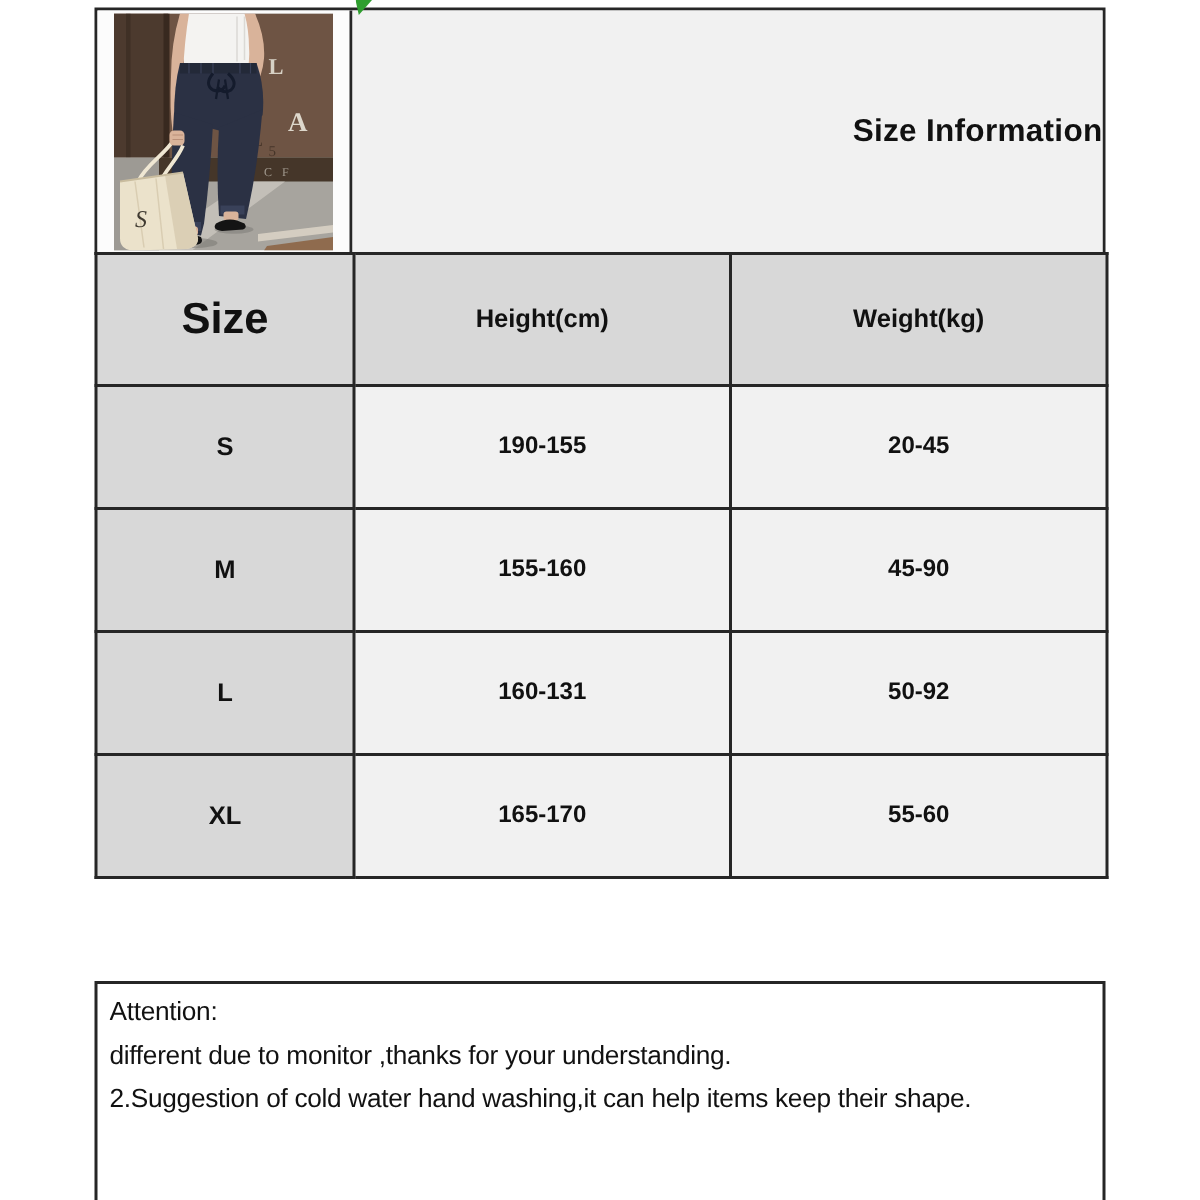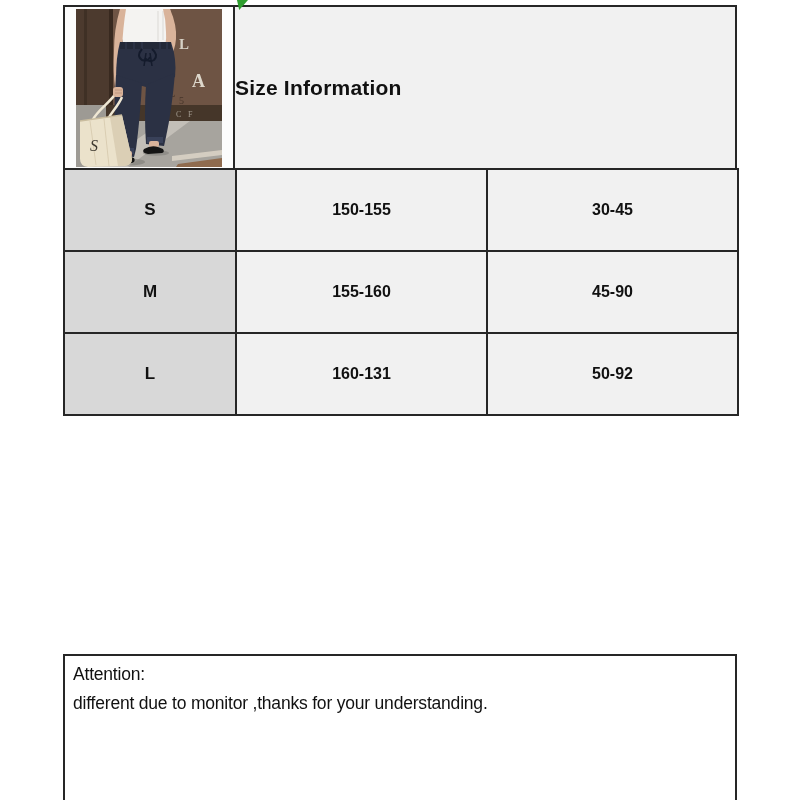--- a/index.html
+++ b/index.html
@@ -4,21 +4,21 @@
 <style>
   html,body{margin:0;padding:0;background:#ffffff;}
   body{font-family:"Liberation Sans","DejaVu Sans",sans-serif;color:#111;}
   .sheet{position:relative;width:800px;height:800px;background:#ffffff;overflow:hidden;}
 
   
   .top-section{position:absolute;left:63px;top:5px;width:674px;height:165px;
     border:2px solid #262626;box-sizing:border-box;display:flex;background:#fdfdfd;}
   .photo-cell{width:170px;border-right:2px solid #262626;box-sizing:border-box;
     background:#fcfcfc;display:flex;align-items:center;justify-content:center;}
-  .title-cell{flex:1;background:#f1f1f1;display:flex;align-items:center;justify-content:flex-start;}
+  .title-cell{flex:1;background:#f1f1f1;display:flex;align-items:center;justify-content:flex-end;}
   .title-text{font-size:21px;font-weight:bold;letter-spacing:.2px;}
 
   .green-marker{position:absolute;left:237px;top:0;width:11px;height:10px;
     background:#2f9e2f;clip-path:polygon(0 0,100% 0,20% 100%);z-index:5;}
 
   
   table.size-table{position:absolute;left:63px;top:168px;width:674px;
     border-collapse:collapse;table-layout:fixed;}
   table.size-table td{border:2px solid #262626;text-align:center;vertical-align:middle;
     font-weight:bold;color:#111;}
@@ -121,36 +121,47 @@
     </div>
   </div>
 
   <table class="size-table">
     <colgroup>
         <col style="width:172px">
         <col style="width:251px">
         <col style="width:251px">
       </colgroup>
     <tbody>
+      <tr class="header-row">
+        <td class="h-size">Size</td>
+        <td>Height(cm)</td>
+        <td>Weight(kg)</td>
+      </tr>
       <tr class="data-row">
         <td class="c-size">S</td>
-        <td>150-155</td>
-        <td>30-45</td>
+        <td>190-155</td>
+        <td>20-45</td>
       </tr>
       <tr class="data-row">
         <td class="c-size">M</td>
         <td>155-160</td>
         <td>45-90</td>
       </tr>
       <tr class="data-row">
         <td class="c-size">L</td>
         <td>160-131</td>
         <td>50-92</td>
       </tr>
+      <tr class="data-row">
+        <td class="c-size">XL</td>
+        <td>165-170</td>
+        <td>55-60</td>
+      </tr>
     </tbody>
   </table>
 
   <div class="attention-box">
     <div class="line">Attention:</div>
     <div class="line">different due to monitor ,thanks for your understanding.</div>
+    <div class="line">2.Suggestion of cold water hand washing,it can help items keep their shape.</div>
   </div>
 
 </div>
 
 </body></html>

